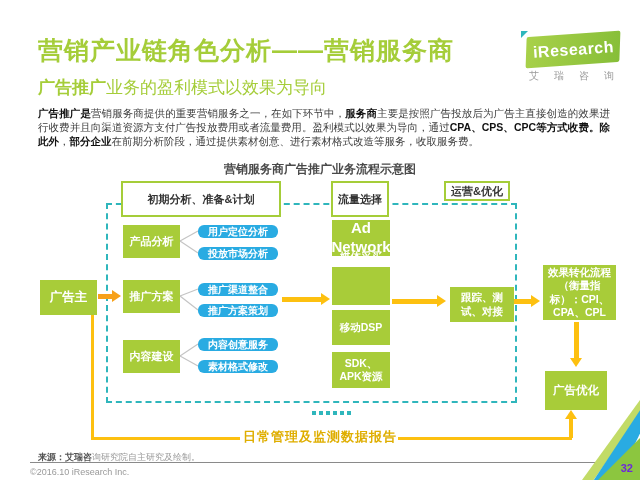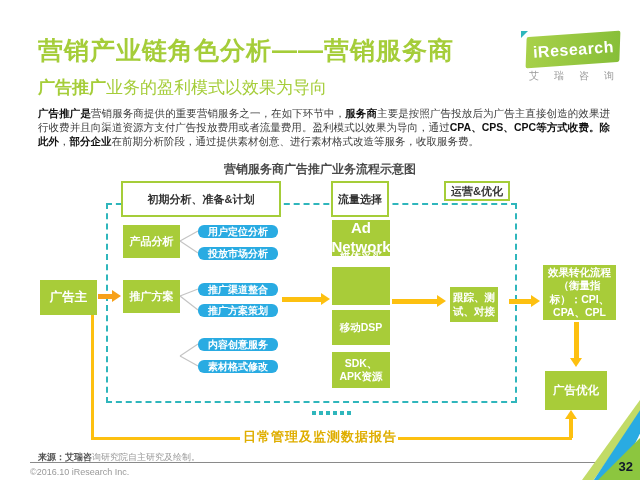--- a/index.html
+++ b/index.html
@@ -61,21 +61,21 @@
   .divider{position:absolute;left:30px;top:462px;width:575px;height:1px;background:#8a8a8a;}
   .copyright{position:absolute;left:30px;top:467px;font-size:9px;color:#999;}
 
   
   .corner-lightgreen{position:absolute;right:0;bottom:0;width:58px;height:80px;background:#c2db66;
     clip-path:polygon(100% 0%, 100% 18%, 20% 100%, 0% 100%);z-index:4;}
   .corner-blue{position:absolute;right:0;bottom:0;width:65px;height:75px;background:var(--blue);
     clip-path:polygon(100% 7%, 100% 38%, 65% 100%, 29% 100%);z-index:5;}
   .corner-green{position:absolute;right:0;bottom:0;width:42px;height:42px;background:var(--brand);
     clip-path:polygon(100% 0, 100% 100%, 0 100%);z-index:6;}
-  .page-num{position:absolute;right:7px;bottom:6px;color:#0f172a;font-size:13px;font-weight:700;z-index:7;}
+  .page-num{position:absolute;right:7px;bottom:6px;color:#6d28d9;font-size:11px;font-weight:700;z-index:7;}
 </style>
 </head>
 <body>
 
 <div id="slide">
 
   <div class="title">营销产业链角色分析——营销服务商</div>
   <div class="subtitle"><b>广告推广</b><span>业务的盈利模式以效果为导向</span></div>
   <p class="intro"><b>广告推广是</b><span>营销服务商提供的重要营销服务之一，在如下环节中，</span><b>服务商</b><span>主要是按照广告投放后为广告主直接创造的效果进行收费并且向渠道资源方支付广告投放费用或者流量费用。盈利模式以效果为导向，通过</span><b>CPA、CPS、CPC等方式收费。</b><b>除此外</b><span>，</span><b>部分企业</b><span>在前期分析阶段，通过提供素材创意、进行素材格式改造等服务，收取服务费。</span></p>
 
@@ -90,37 +90,38 @@
   <div class="dashed-rect"></div>
 
   <div class="hbox" style="left:121px;top:181px;width:160px;height:36px;">初期分析、准备&amp;计划</div>
   <div class="hbox" style="left:331px;top:181px;width:58px;height:36px;">流量选择</div>
   <div class="hbox" style="left:444px;top:181px;width:66px;height:20px;">运营&amp;优化</div>
 
   <div class="gbox" style="left:40px;top:280px;width:57px;height:35px;font-size:12.5px;">广告主</div>
 
   <div class="gbox" style="left:123px;top:225px;width:57px;height:33px;font-size:11px;">产品分析</div>
   <div class="gbox" style="left:123px;top:280px;width:57px;height:33px;font-size:11px;">推广方案</div>
+  <div class="gbox" style="left:123px;top:340px;width:57px;height:33px;font-size:11px;">内容建设</div>
 
   <div class="bbox" style="top:225px;">用户定位分析</div>
   <div class="bbox" style="top:247px;">投放市场分析</div>
   <div class="bbox" style="top:283px;">推广渠道整合</div>
   <div class="bbox" style="top:304px;">推广方案策划</div>
   <div class="bbox" style="top:338px;">内容创意服务</div>
   <div class="bbox" style="top:360px;">素材格式修改</div>
 
   <div class="gbox" style="left:332px;top:220px;width:58px;height:36px;font-size:15px;">Ad Network</div>
   <div class="gbox" style="left:332px;top:267px;width:58px;height:38px;font-size:10.5px;gap:44px;">
     <span>媒体采买</span>
     <span class="sub-note">（Google、Facebook等）</span>
   </div>
   <div class="gbox" style="left:332px;top:310px;width:58px;height:35px;font-size:10.5px;">移动DSP</div>
   <div class="gbox" style="left:332px;top:352px;width:58px;height:36px;font-size:10.5px;">SDK、APK资源</div>
 
-  <div class="gbox" style="left:450px;top:287px;width:48px;height:35px;font-size:10.5px;">跟踪、测试、对接</div>
+  <div class="gbox" style="left:450px;top:287px;width:64px;height:35px;font-size:10.5px;">跟踪、测试、对接</div>
   <div class="gbox" style="left:545px;top:371px;width:62px;height:39px;font-size:11.5px;">广告优化</div>
   <div class="gbox" style="left:543px;top:265px;width:73px;height:55px;font-size:10.5px;">效果转化流程（衡量指标）：CPI、CPA、CPL</div>
 
   <svg class="links" width="640" height="480">
     <g stroke="#c4c4c4" stroke-width="1.2">
       <line x1="180" y1="241" x2="198" y2="231"></line>
         <line x1="180" y1="241" x2="198" y2="253"></line>
       <line x1="180" y1="296" x2="198" y2="289"></line>
         <line x1="180" y1="296" x2="198" y2="310"></line>
       <line x1="180" y1="356" x2="198" y2="344"></line>

